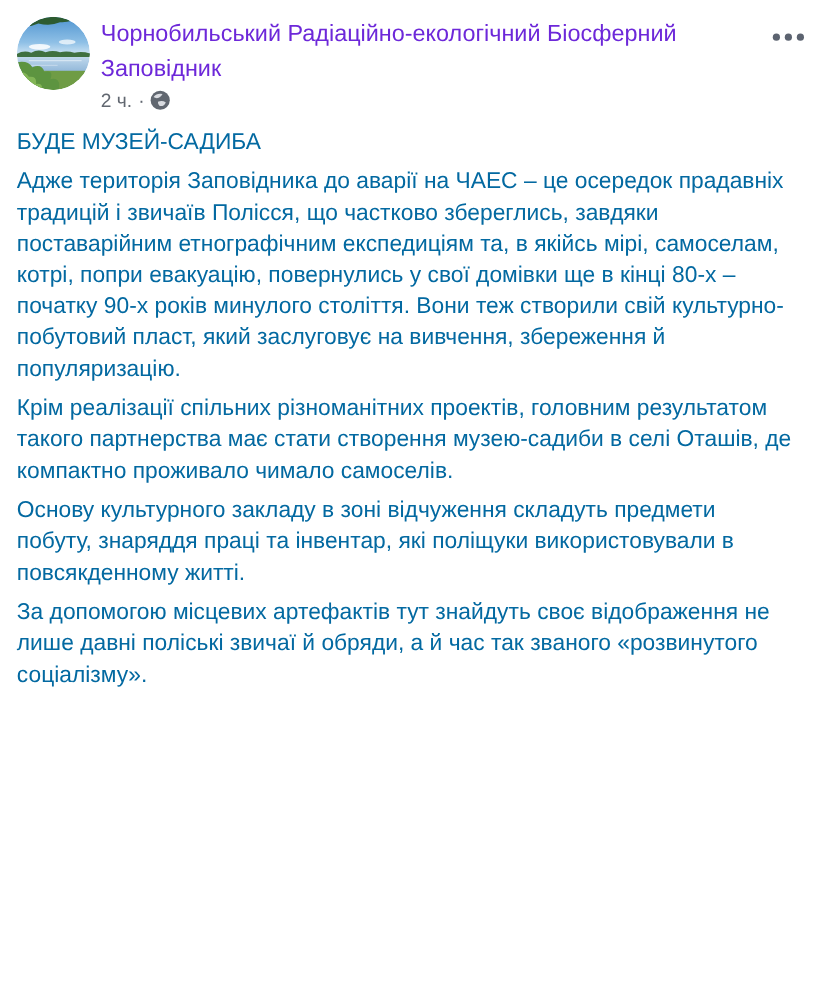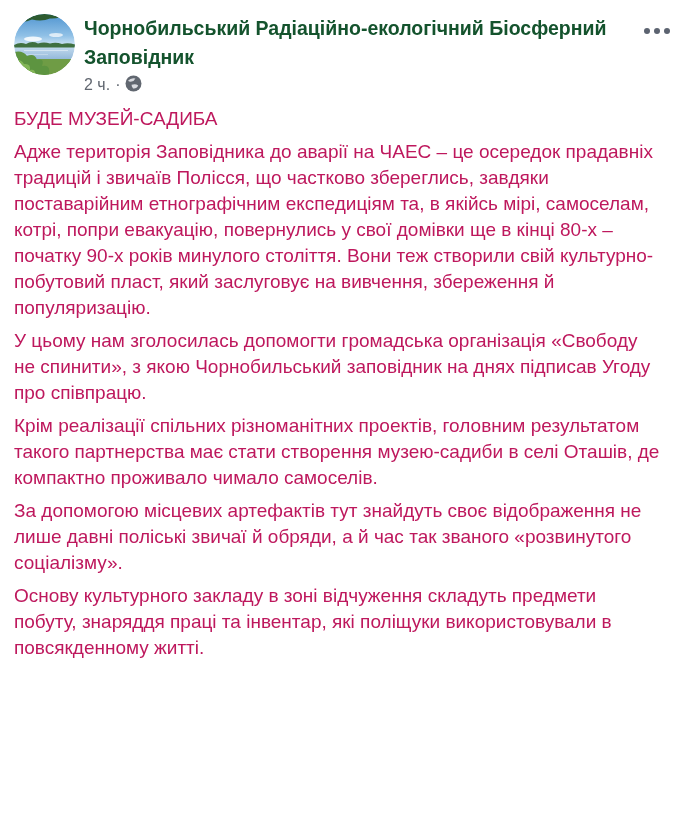--- a/index.html
+++ b/index.html
@@ -32,23 +32,23 @@
   .avatar svg { display: block; }
   .header-text {
     margin-left: 9px;
     padding-top: 0px;
     min-width: 0;
   }
   .page-name {
     display: block;
     max-width: 545px;
     font-size: 19.5px;
-    font-weight: bold;
+    font-weight: normal;
     line-height: 29px;
-    color: #14532d;
+    color: #6d28d9;
     text-decoration: none;
     cursor: pointer;
   }
   .meta-row {
     display: flex;
     align-items: flex-start;
     margin-top: 3px;
     font-size: 16px;
     line-height: 19px;
     color: #616770;
@@ -76,21 +76,21 @@
     border-radius: 3px;
   }
   .options-button .dot {
     width: 6px;
     height: 6px;
     border-radius: 50%;
     background: #5c6370;
   }
   .post-body {
     padding: 12px 31px 0 14px;
-    color: #be185d;
+    color: #0369a1;
     font-size: 19px;
     line-height: 26px;
   }
   .post-body p {
     margin: 0 0 7px 0;
     white-space: normal;
   }
 </style>
 </head>
 <body>
@@ -150,19 +150,18 @@
       <span class="dot"></span>
       <span class="dot"></span>
       <span class="dot"></span>
     </div>
 
   </div>
 
   <div class="post-body">
     <p>БУДЕ МУЗЕЙ-САДИБА</p>
     <p>Адже територія Заповідника до аварії на ЧАЕС – це осередок прадавніх традицій і звичаїв Полісся, що частково збереглись, завдяки поставарійним етнографічним експедиціям та, в якійсь мірі, самоселам, котрі, попри евакуацію, повернулись у свої домівки ще в кінці 80-х – початку 90-х років минулого століття. Вони теж створили свій культурно-побутовий пласт, який заслуговує на вивчення, збереження й популяризацію.</p>
-    <p>У цьому нам зголосилась допомогти громадська організація «Свободу не спинити», з якою Чорнобильський заповідник на днях підписав Угоду про співпрацю.</p>
     <p>Крім реалізації спільних різноманітних проектів, головним результатом такого партнерства має стати створення музею-садиби в селі Оташів, де компактно проживало чимало самоселів.</p>
+    <p>Основу культурного закладу в зоні відчуження складуть предмети побуту, знаряддя праці та інвентар, які поліщуки використовували в повсякденному житті.</p>
     <p>За допомогою місцевих артефактів тут знайдуть своє відображення не лише давні поліські звичаї й обряди, а й час так званого «розвинутого соціалізму».</p>
-    <p>Основу культурного закладу в зоні відчуження складуть предмети побуту, знаряддя праці та інвентар, які поліщуки використовували в повсякденному житті.</p>
   </div>
 
 </div>
 
 </body></html>

